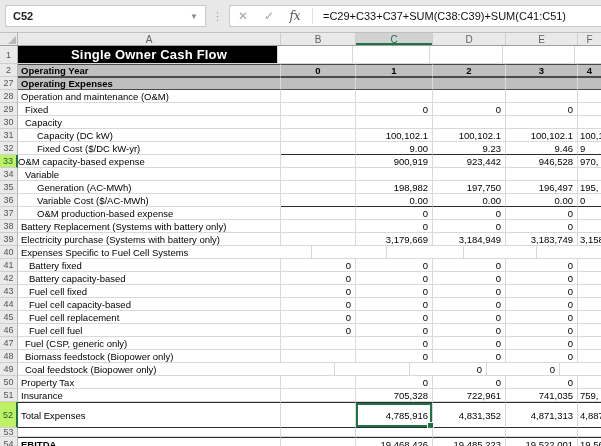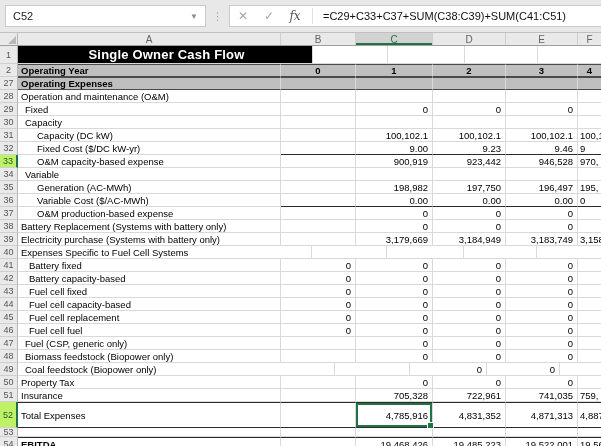--- a/index.html
+++ b/index.html
@@ -4,21 +4,21 @@
 <style>
   * { margin:0; padding:0; box-sizing:border-box; }
   html,body { width:601px; height:446px; overflow:hidden; background:#fff;
     font-family:"Liberation Sans", sans-serif; }
 
   
   .toolbar { height:33px; background:#e8e8e8; border-bottom:1px solid #c0c0c0;
     display:flex; align-items:center; }
   .namebox { width:201px; height:22px; margin-left:5px; background:#fff;
     border:1px solid #c9c9c9; display:flex; align-items:center;
-    font-size:11px; color:#222; padding-left:7px; }
+    font-size:11px; color:#222; padding-left:7px;font-weight:bold; }
   .namebox .caret { margin-left:auto; color:#8a8a8a; font-size:8px; padding:0 7px; }
   .grip { color:#a0a0a0; font-size:11px; margin:0 6px; cursor:default; }
   .fxwrap { flex:1; height:22px; background:#fff; border:1px solid #c9c9c9;
     border-right:none; display:flex; align-items:center; }
   .tbtn { width:26px; text-align:center; color:#a6a6a6; font-size:12px; }
   .tbtn.fx { color:#555; font-family:"DejaVu Serif", serif; font-style:italic;
     font-size:12px; }
   .fxdiv { width:1px; height:16px; background:#e0e0e0; margin:0 4px; }
   .formula { font-size:11px; color:#111; padding-left:6px; white-space:nowrap; }
 
@@ -86,21 +86,21 @@
     <div class="ch" style="width: 75px;">B</div>
     <div class="ch sel" style="width: 77px;">C</div>
     <div class="ch" style="width: 73px;">D</div>
     <div class="ch" style="width: 72px;">E</div>
     <div class="ch" style="flex: 1 1 0%; border-right: none;">F</div>
   </div>
 
 <div class="rows">
     <div class="sr title" style="height: 18px;">
       <div class="rh">1</div>
-      <div class="cell a" style="width: 295px; padding-left: 3px;">Single Owner Cash Flow</div>
+      <div class="cell a" style="width: 260px; padding-left: 3px;">Single Owner Cash Flow</div>
       <div class="cell v" style="width: 75px;"></div>
       <div class="cell v" style="width: 77px;"></div>
       <div class="cell v" style="width: 73px;"></div>
       <div class="cell v" style="width: 72px;"></div>
       <div class="cell v fcol" style="flex: 1 1 0%;"></div>
     </div>
     <div class="sr band" style="height: 13px;">
       <div class="rh">2</div>
       <div class="cell a" style="width: 263px; padding-left: 3px;">Operating Year</div>
       <div class="cell v" style="width: 75px;">0</div>
@@ -158,21 +158,21 @@
       <div class="rh">32</div>
       <div class="cell a" style="width: 263px; padding-left: 19px;">Fixed Cost ($/DC kW-yr)</div>
       <div class="cell v" style="width: 75px;"></div>
       <div class="cell v" style="width: 77px;">9.00</div>
       <div class="cell v" style="width: 73px;">9.23</div>
       <div class="cell v" style="width: 72px;">9.46</div>
       <div class="cell v fcol" style="flex: 1 1 0%;">9</div>
     </div>
     <div class="sr" style="height: 13px;">
       <div class="rh hl">33</div>
-      <div class="cell a" style="width: 263px; padding-left: 19px;">O&amp;M capacity-based expense</div>
+      <div class="cell a" style="width: 263px; ">O&amp;M capacity-based expense</div>
       <div class="cell v" style="width: 75px;"></div>
       <div class="cell v" style="width: 77px;">900,919</div>
       <div class="cell v" style="width: 73px;">923,442</div>
       <div class="cell v" style="width: 72px;">946,528</div>
       <div class="cell v fcol" style="flex: 1 1 0%;">970,</div>
     </div>
     <div class="sr" style="height: 13px;">
       <div class="rh">34</div>
       <div class="cell a" style="width: 263px; padding-left: 7px;">Variable</div>
       <div class="cell v" style="width: 75px;"></div>

